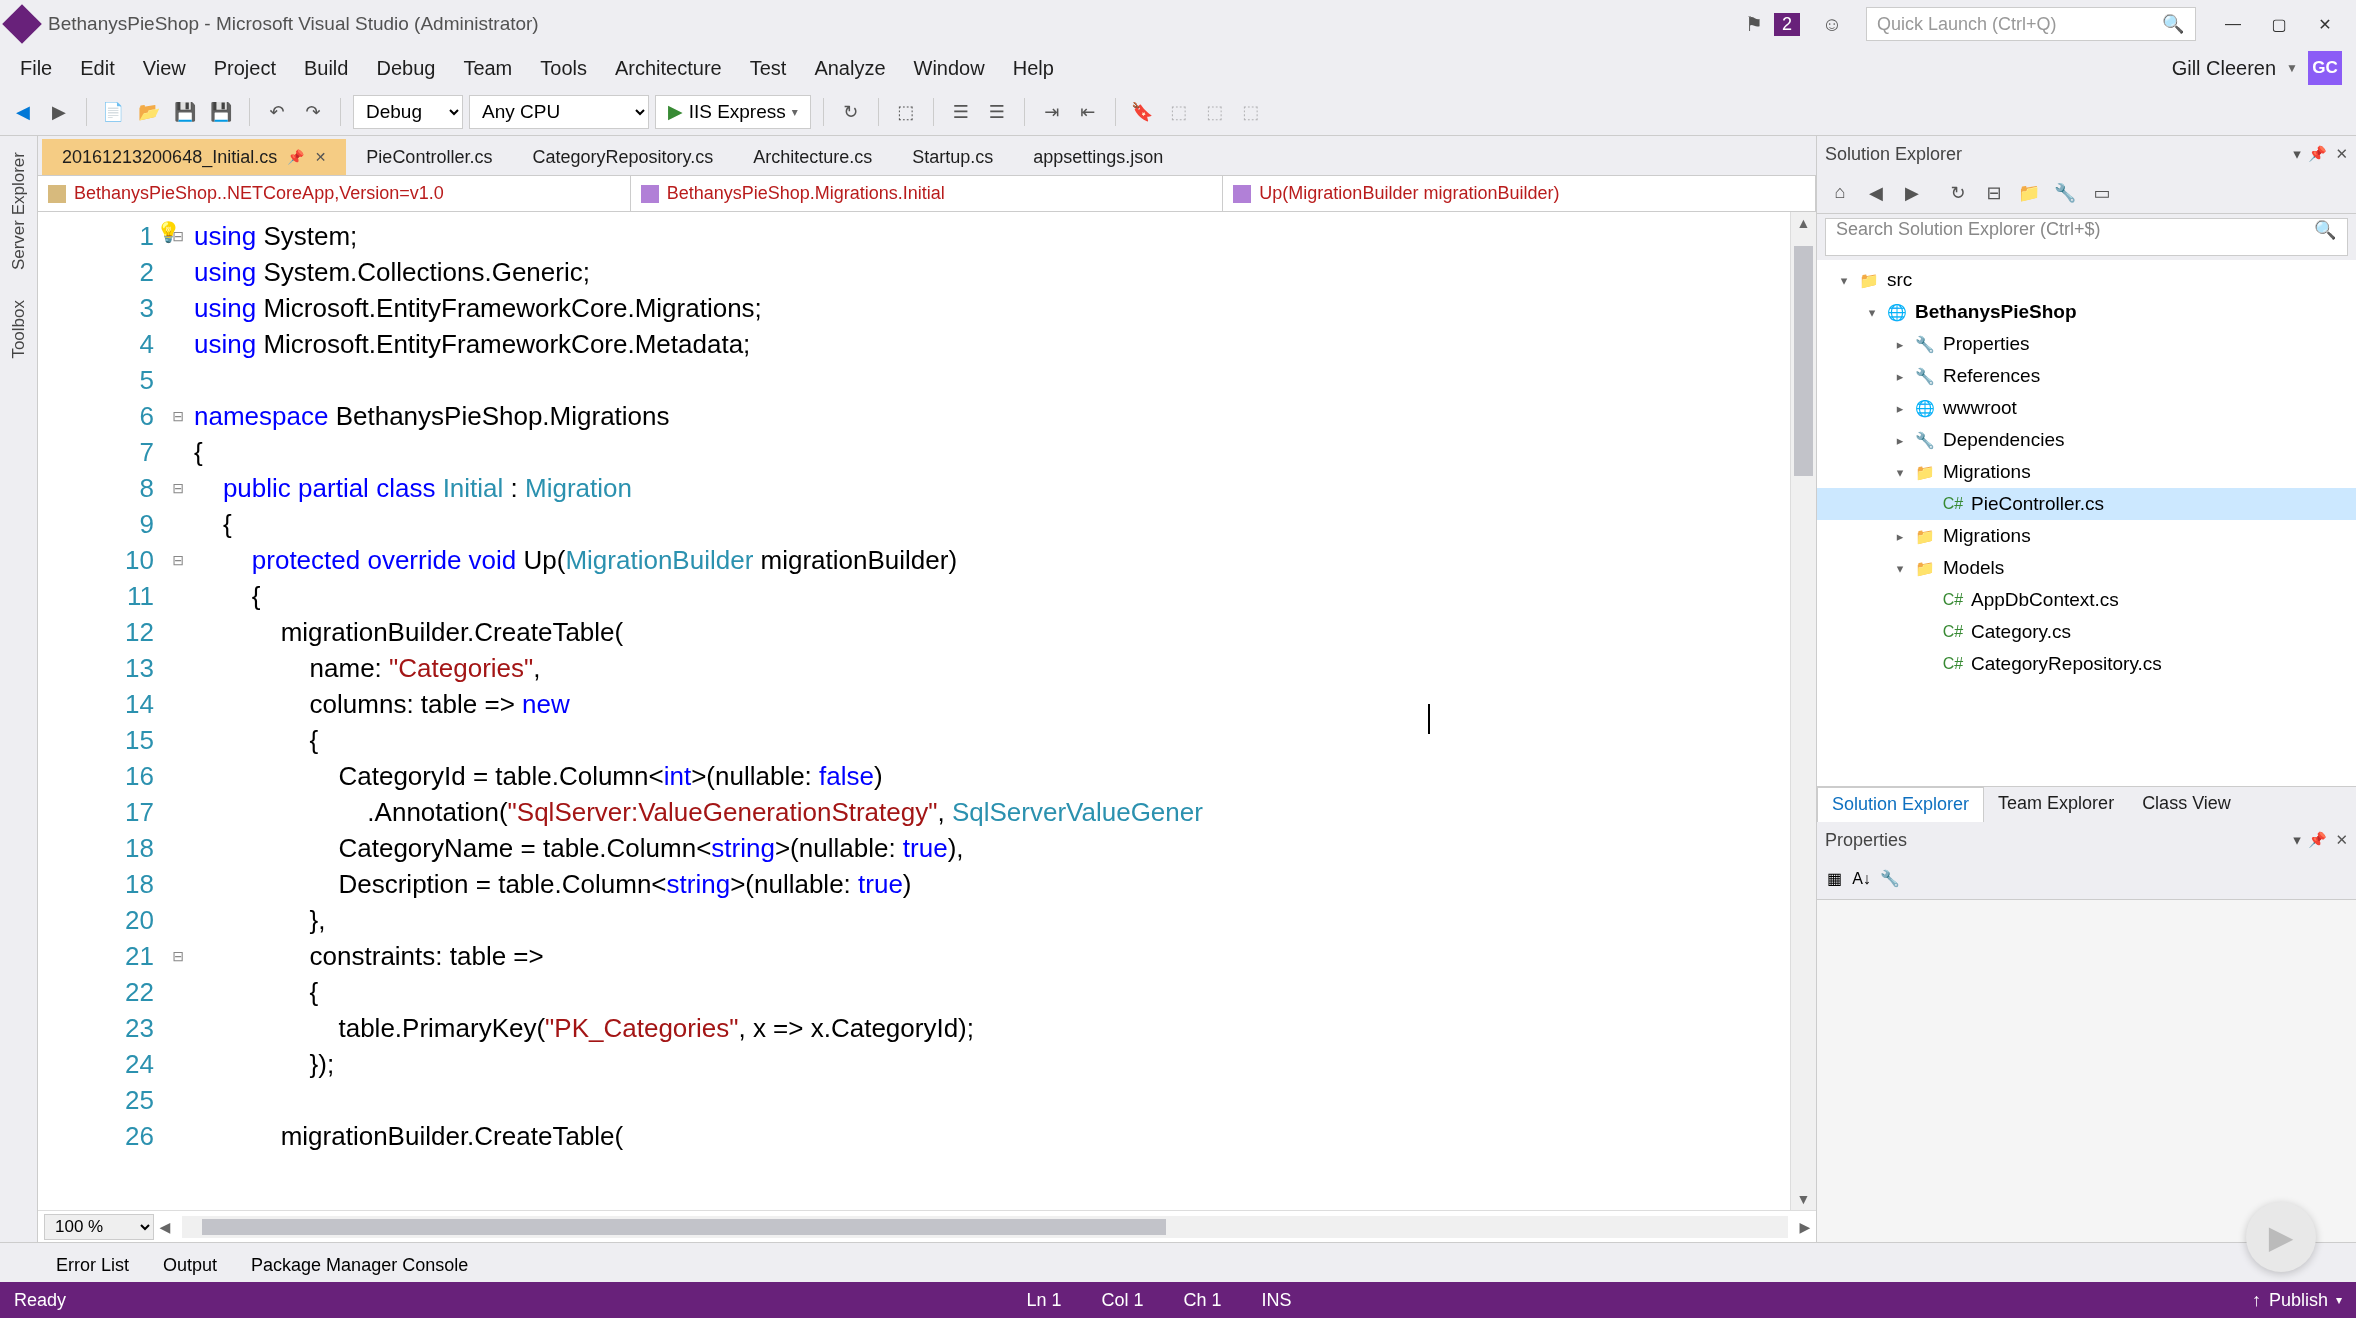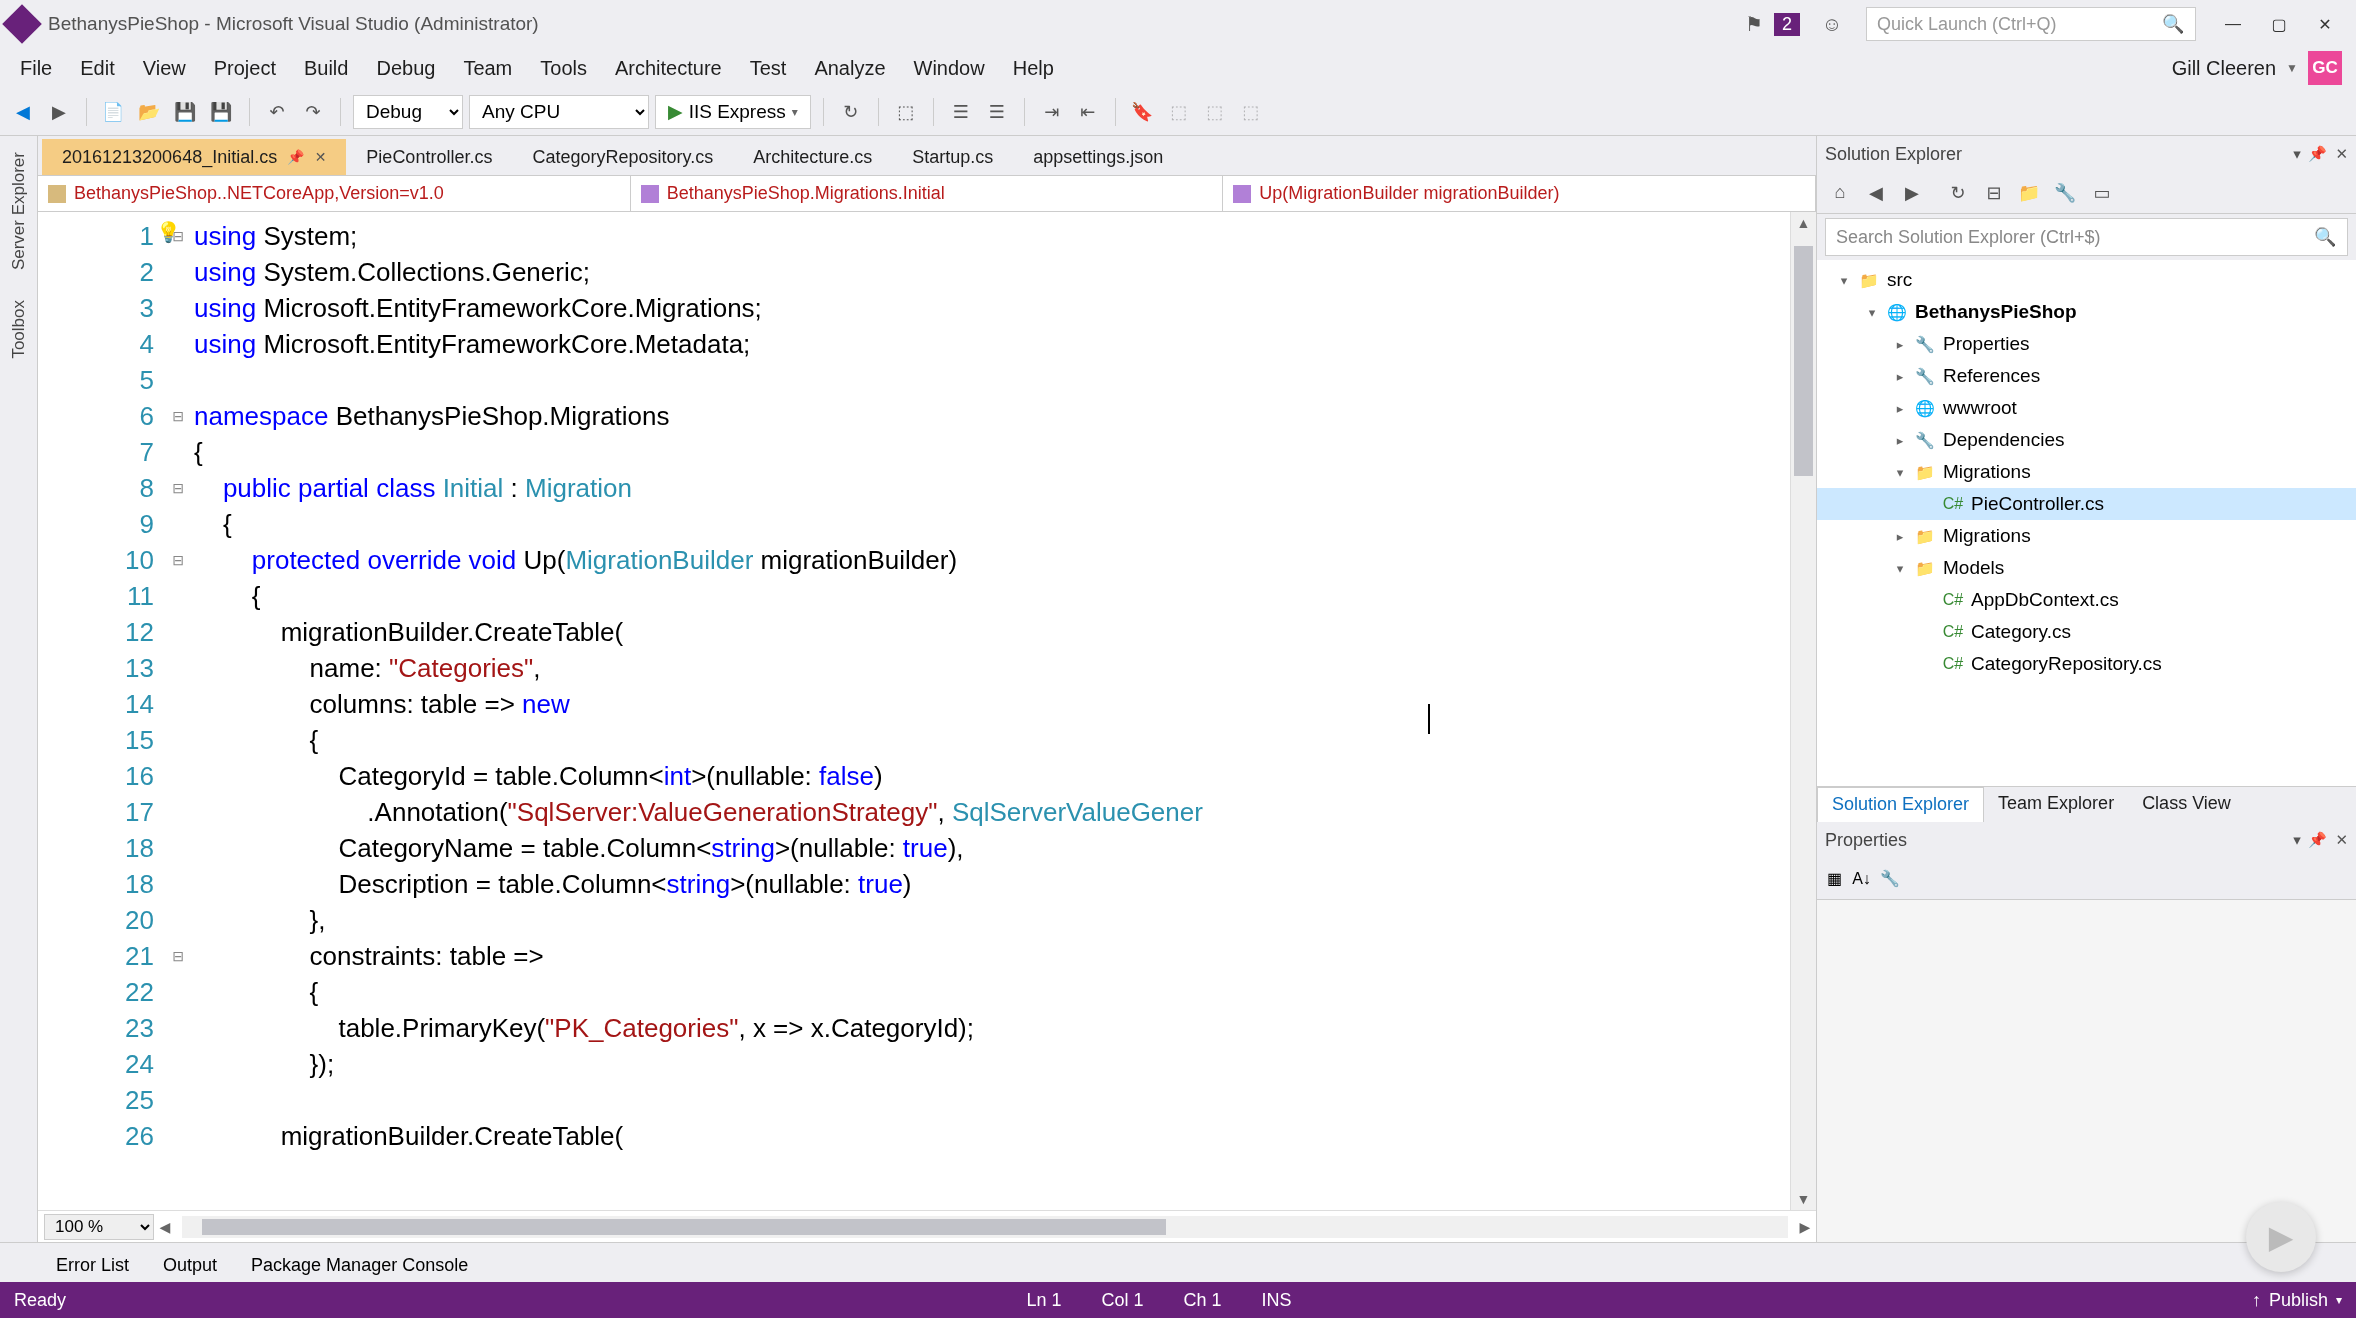--- a/index.html
+++ b/index.html
@@ -14,21 +14,21 @@
 .titlebar .notif { background:#68217a; color:#fff; padding:1px 8px; font-size:18px; margin-right:12px; }
 .titlebar .tb-icon { width:28px; height:28px; margin:0 6px; color:#555; display:flex;align-items:center;justify-content:center;font-size:20px; }
 .titlebar .ql { width:330px; height:34px; border:1px solid #ccc; background:#fff; margin:0 14px; padding:0 10px; font-size:18px; color:#999; display:flex;align-items:center;justify-content:space-between;}
 .titlebar .win-btn { width:46px; height:34px; display:flex;align-items:center;justify-content:center;color:#333;font-size:16px;}
 
 
 .menubar { height:40px; background:#eeeef2; display:flex; align-items:center; padding:0 6px; font-size:20px; color:#1e1e1e; justify-content:space-between;}
 .menubar .menus { display:flex; }
 .menubar .menu-item { padding:6px 14px; cursor:default; }
 .menubar .user { display:flex; align-items:center; gap:10px; padding-right:8px;}
-.menubar .avatar { background:#ec4899; color:#fff; width:34px; height:34px; display:flex;align-items:center;justify-content:center;font-size:17px;font-weight:600;}
+.menubar .avatar { background:#8b5cf6; color:#fff; width:34px; height:34px; display:flex;align-items:center;justify-content:center;font-size:17px;font-weight:600;}
 
 
 .toolbar { height:48px; background:#eeeef2; display:flex; align-items:center; padding:0 8px; gap:6px; border-bottom:1px solid #ccc;}
 .toolbar .tbtn { width:30px; height:30px; display:flex;align-items:center;justify-content:center;color:#555;font-size:18px;}
 .toolbar .sep { width:1px; height:28px; background:#ccc; margin:0 6px; }
 .toolbar select { height:34px; font-size:19px; border:1px solid #ccc; background:#fff; padding:0 8px; }
 .toolbar .sel-debug { width:110px; }
 .toolbar .sel-cpu { width:180px; }
 .toolbar .run-btn { display:flex; align-items:center; gap:6px; height:34px; padding:0 12px; border:1px solid #ccc; background:#fff; font-size:19px;}
 .toolbar .run-btn .tri { color:#388a34; }
@@ -69,21 +69,21 @@
 .zoom-row .hscroll { flex:1; height:22px; background:#f0f0f0; margin:0 6px; position:relative;}
 .zoom-row .hscroll .thumb{ position:absolute; top:3px; bottom:3px; left:20px; width:60%; background:#c2c3c9;}
 .zoom-row .harr{ width:22px;height:22px;display:flex;align-items:center;justify-content:center;color:#666;font-size:14px;}
 
 
 .right { width:540px; display:flex; flex-direction:column; background:#eeeef2; border-left:1px solid #ccc;}
 .panel-hdr { height:36px; background:#eeeef2; display:flex;align-items:center;justify-content:space-between;padding:0 8px;font-size:18px;color:#444;}
 .panel-hdr .ctrls{ display:flex;gap:8px;color:#555;font-size:15px;}
 .sol-tools { height:42px; display:flex;align-items:center;gap:10px;padding:0 10px;border-bottom:1px solid #ccc;}
 .sol-tools .bt{ width:26px;height:26px;display:flex;align-items:center;justify-content:center;color:#555;font-size:18px;}
-.sol-search { height:38px; margin:4px 8px; border:1px solid #ccc; background:#fff; display:flex;align-items:center;padding:0 10px;color:#888;font-size:18px;justify-content:space-between;}
+.sol-search { height:38px; margin:4px 8px; border:1px solid #ccc; background:#fff; display:flex;padding:0 10px;color:#888;font-size:18px;justify-content:space-between;}
 .tree { flex:1; overflow:auto; font-size:19px; background:#fff; padding:4px 0;}
 .tree .node { display:flex;align-items:center;height:32px; padding-left:10px; gap:8px; white-space:nowrap;}
 .tree .tw { width:14px; color:#666; font-size:13px; text-align:center;}
 .tree .ic2 { width:20px;height:20px;display:inline-flex;align-items:center;justify-content:center;font-size:16px;}
 .tree .fld{ color:#dcb67a;} .tree .cs{color:#388a34;} .tree .gl{color:#0078d7;}
 .tree .sel { background:#cce8ff; }
 .tree .bold{ font-weight:600;}
 .right-tabs { height:36px; display:flex; border-top:1px solid #ccc; background:#eeeef2;}
 .right-tabs .rt { padding:6px 14px; font-size:18px; color:#1e1e1e;}
 .right-tabs .rt.active{ background:#fff; border:1px solid #ccc; border-bottom:none; color:#0e70c0;}

